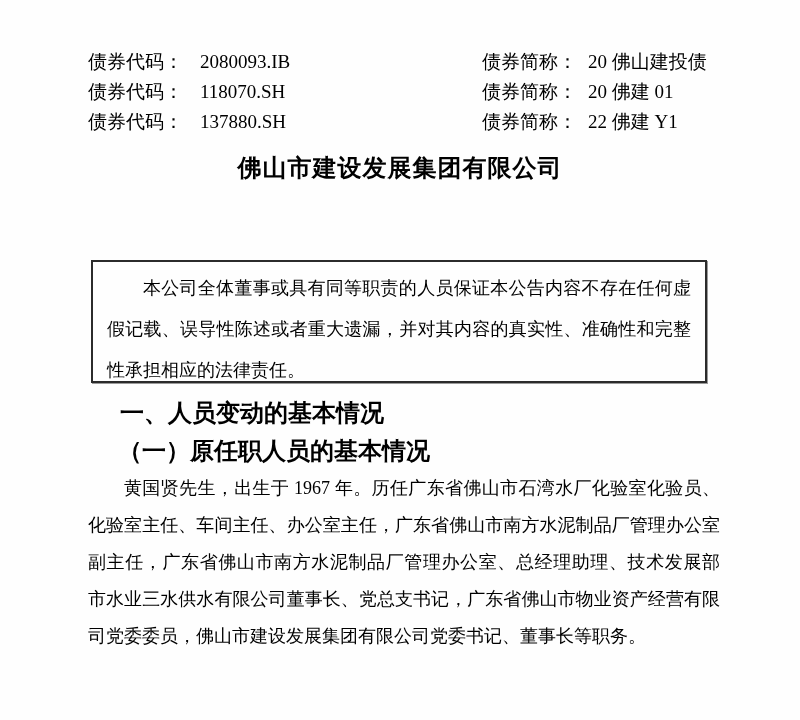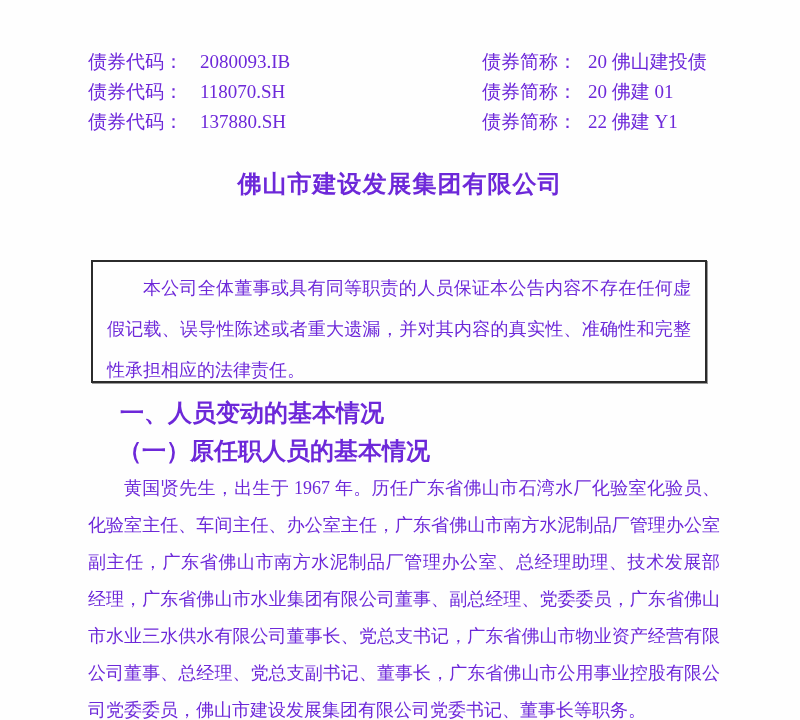--- a/index.html
+++ b/index.html
@@ -7,21 +7,21 @@
     padding: 0;
     background: #ffffff;
   }
   .page {
     position: relative;
     width: 800px;
     height: 720px;
     background: #fefefe;
     overflow: hidden;
     font-family: "Liberation Serif", "DejaVu Serif", serif;
-    color: #6d28d9;
+    color: #000000;
     text-decoration: underline;
   }
 
   
   .bond-table {
     position: absolute;
     top: 47px;
     left: 88px;
     right: 40px;
     font-size: 19px;
@@ -31,21 +31,21 @@
     grid-template-columns: 112px 282px 106px auto;
     line-height: 30px;
   }
 
   
   .doc-title {
     position: absolute;
     top: 148px;
     left: 0;
     right: 0;
-    margin: 16px;
+    margin: 0;
     text-align: center;
     font-size: 24px;
     font-weight: 700;
     line-height: 40px;
     letter-spacing: 1px;
   }
 
   
   .disclaimer-box {
     position: absolute;
@@ -127,19 +127,17 @@
     <div class="line">性承担相应的法律责任。</div>
   </div>
 
   <div class="section-heading h1">一、人员变动的基本情况</div>
   <div class="section-heading h2">（一）原任职人员的基本情况</div>
 
   <div class="body-text">
     <div class="line justify indent">黄国贤先生，出生于 1967 年。历任广东省佛山市石湾水厂化验室化验员、</div>
     <div class="line justify">化验室主任、车间主任、办公室主任，广东省佛山市南方水泥制品厂管理办公室</div>
     <div class="line justify">副主任，广东省佛山市南方水泥制品厂管理办公室、总经理助理、技术发展部</div>
-    <div class="line justify">经理，广东省佛山市水业集团有限公司董事、副总经理、党委委员，广东省佛山</div>
     <div class="line justify">市水业三水供水有限公司董事长、党总支书记，广东省佛山市物业资产经营有限</div>
-    <div class="line justify">公司董事、总经理、党总支副书记、董事长，广东省佛山市公用事业控股有限公</div>
     <div class="line">司党委委员，佛山市建设发展集团有限公司党委书记、董事长等职务。</div>
   </div>
 
 </div>
 
 </body></html>

